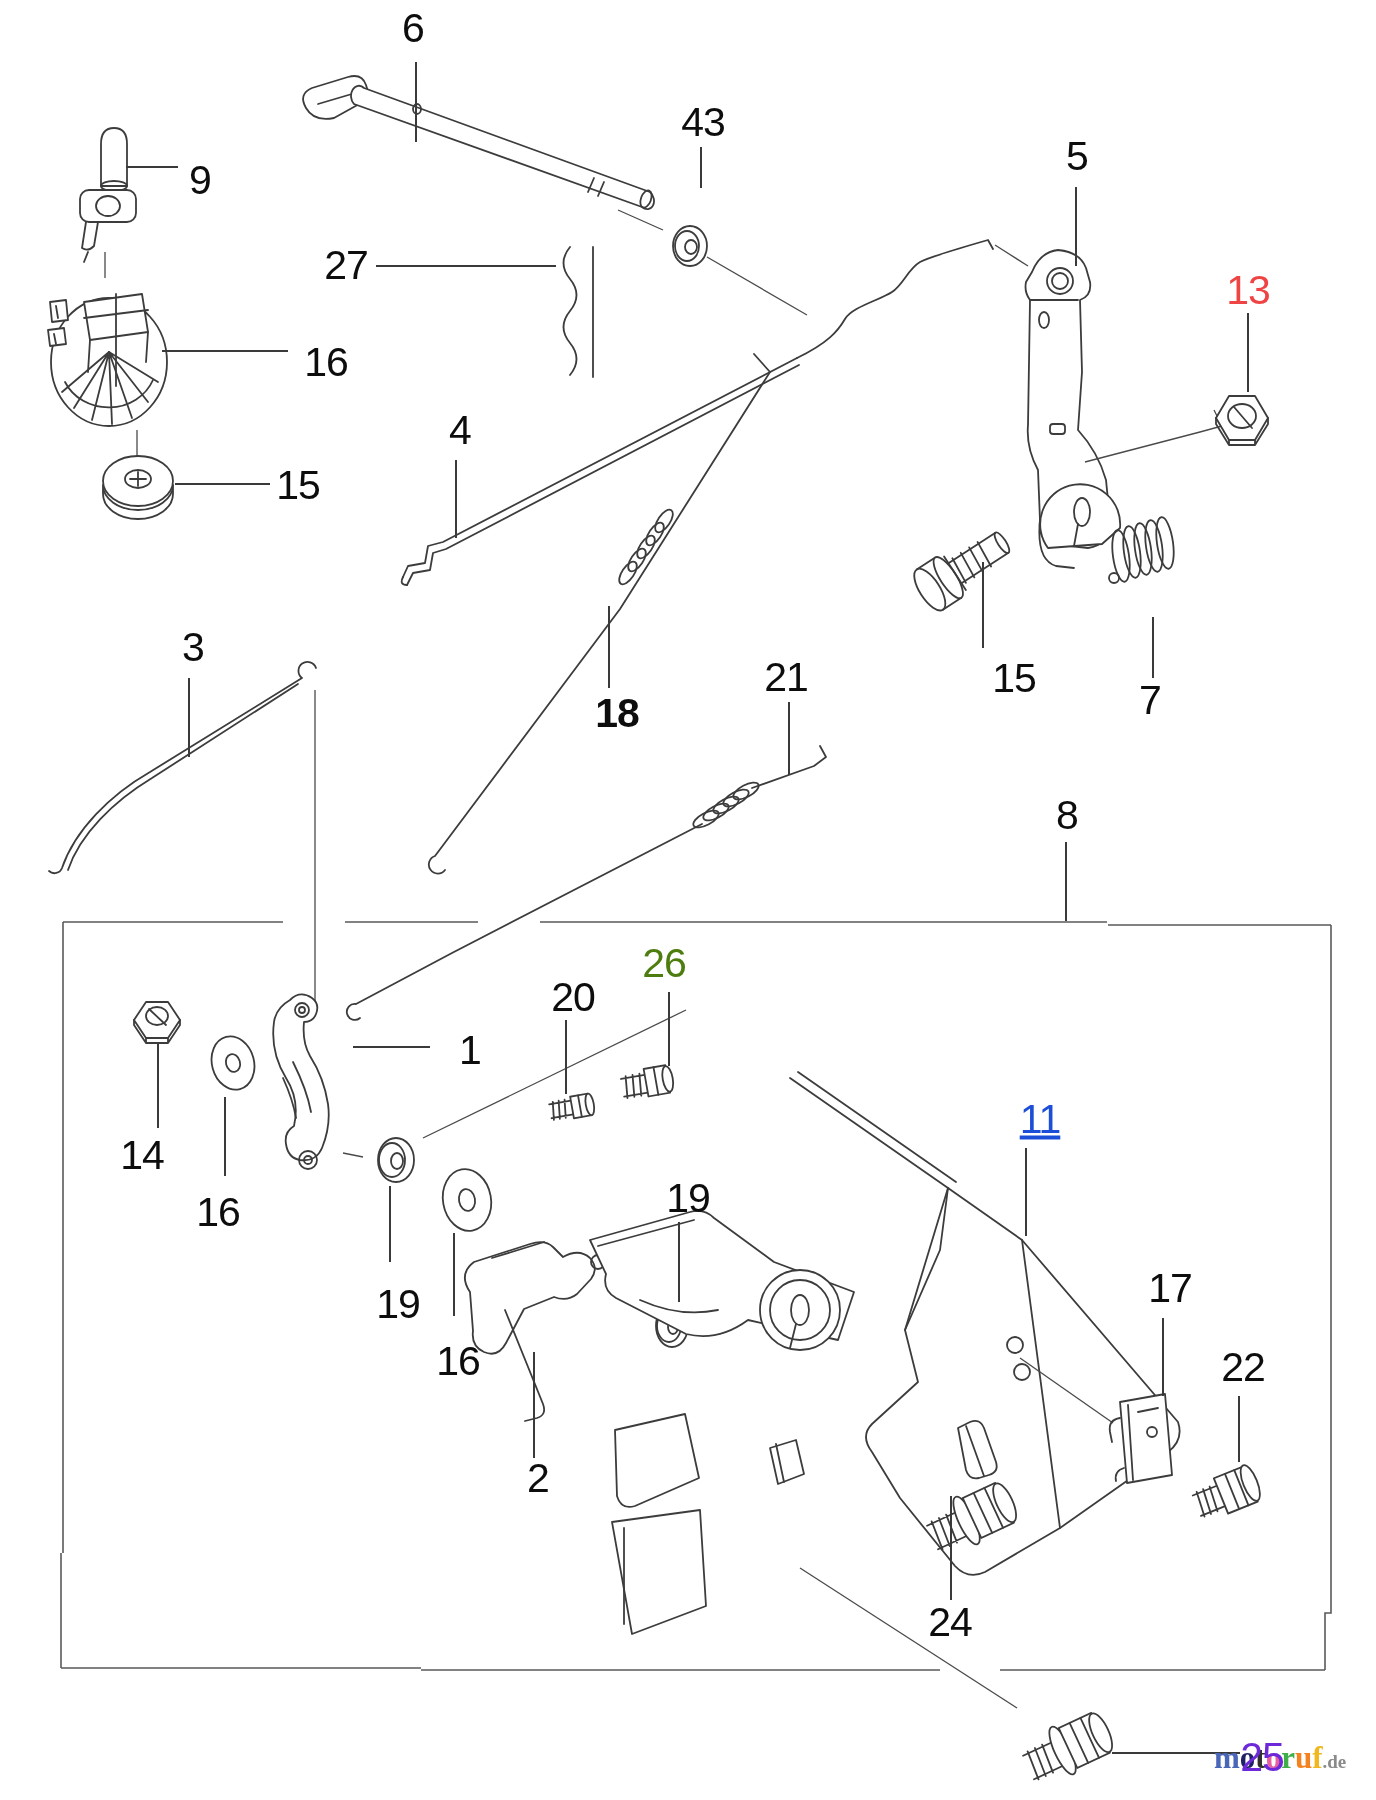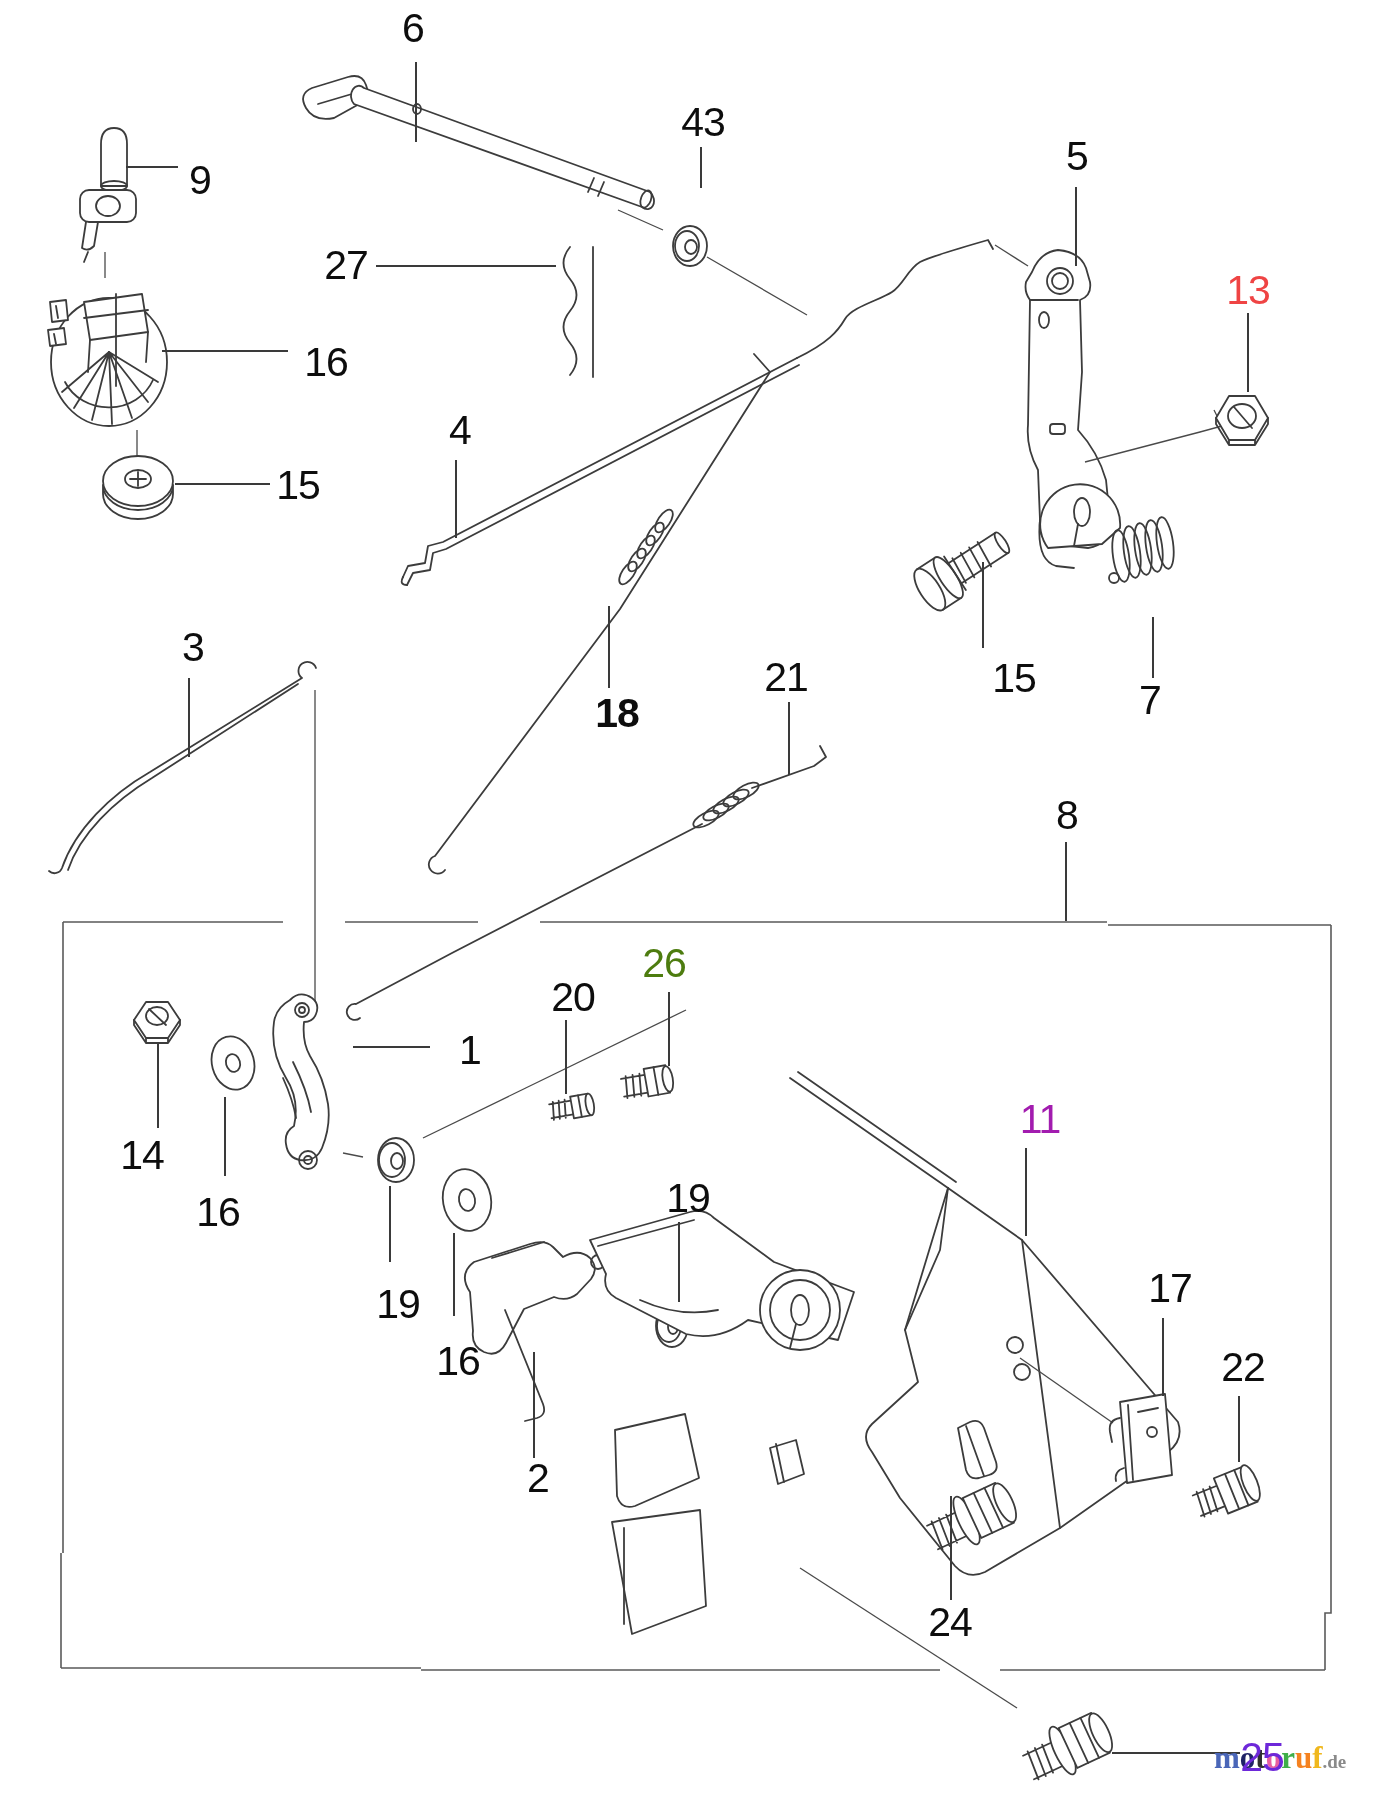--- a/index.html
+++ b/index.html
@@ -306,21 +306,21 @@
       <span class="callout" style="left: 470px; top: 1050px; color: rgb(13, 13, 13);">1</span>
       <span class="callout" style="left: 538px; top: 1478px; color: rgb(13, 13, 13);">2</span>
       <span class="callout" style="left: 193px; top: 647px; color: rgb(13, 13, 13);">3</span>
       <span class="callout" style="left: 460px; top: 430px; color: rgb(13, 13, 13);">4</span>
       <span class="callout" style="left: 1077px; top: 156px; color: rgb(13, 13, 13);">5</span>
       <span class="callout" style="left: 413px; top: 28px; color: rgb(13, 13, 13);">6</span>
       <span class="callout" style="left: 1150px; top: 700px; color: rgb(13, 13, 13);">7</span>
       <span class="callout" style="left: 1067px; top: 815px; color: rgb(13, 13, 13);">8</span>
       <span class="callout" style="left: 200px; top: 180px; color: rgb(13, 13, 13);">9</span>
       <span class="callout" style="left: 326px; top: 362px; color: rgb(13, 13, 13);">16</span>
-      <span class="callout" style="left: 1040px; top: 1119px; color: #a21caf;">11</span>
+      <span class="callout" style="left: 1040px; top: 1119px; color: #1d4ed8; text-decoration: underline;">11</span>
       <span class="callout" style="left: 1248px; top: 290px; color: #ef4444;">13</span>
       <span class="callout" style="left: 142px; top: 1155px; color: rgb(13, 13, 13); text-align: center;">14</span>
       <span class="callout" style="left: 298px; top: 485px; color: rgb(13, 13, 13);">15</span>
       <span class="callout" style="left: 1014px; top: 678px; color: rgb(13, 13, 13);">15</span>
       <span class="callout" style="left: 218px; top: 1212px; color: rgb(13, 13, 13);">16</span>
       <span class="callout" style="left: 458px; top: 1361px; color: rgb(13, 13, 13);">16</span>
       <span class="callout" style="left: 1170px; top: 1288px; color: rgb(13, 13, 13); text-align: center;">17</span>
       <span class="callout" style="left: 617px; top: 713px; color: rgb(13, 13, 13); font-weight: bold;">18</span>
       <span class="callout" style="left: 398px; top: 1304px; color: rgb(13, 13, 13);">19</span>
       <span class="callout" style="left: 688px; top: 1198px; color: rgb(13, 13, 13);">19</span>

